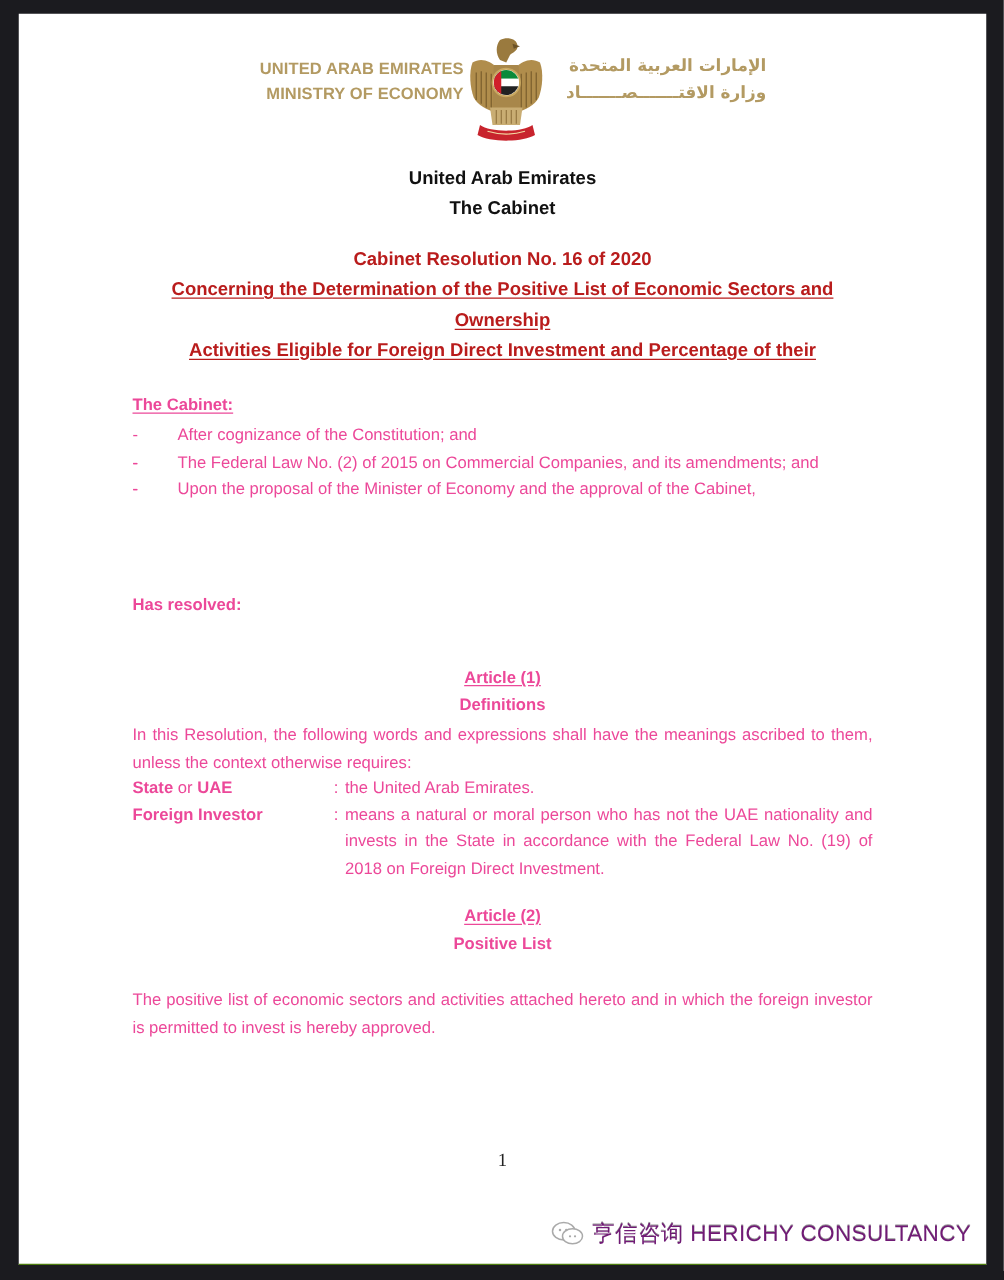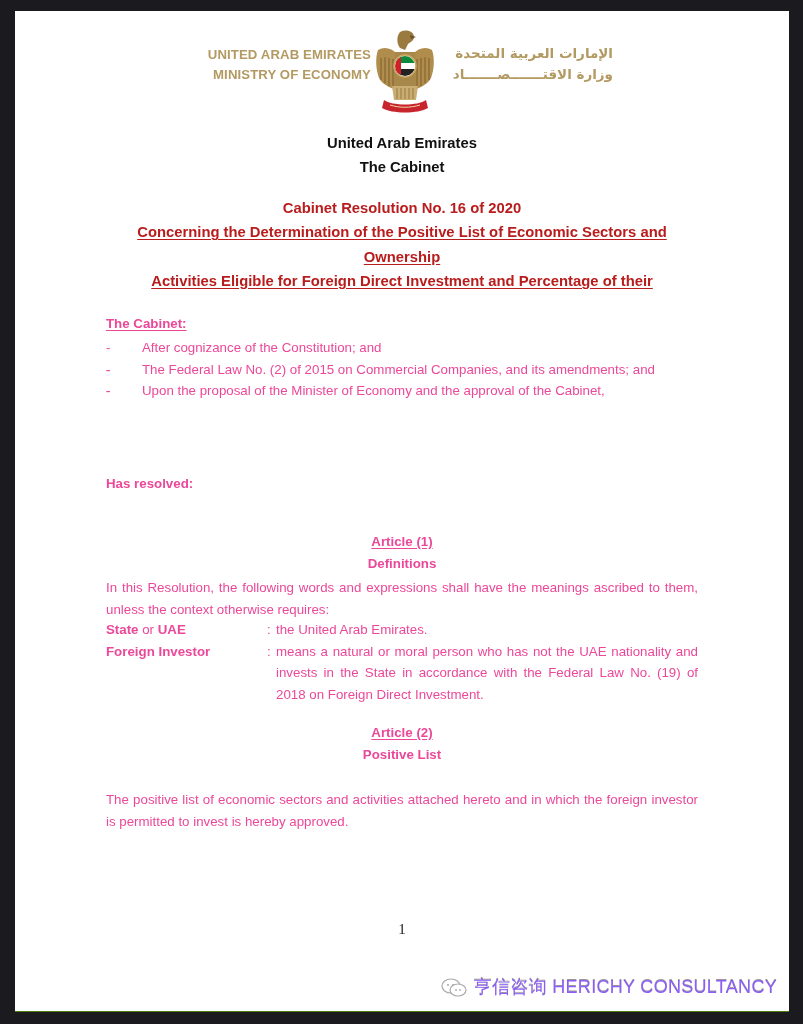--- a/index.html
+++ b/index.html
@@ -39,23 +39,23 @@
   .list li { position: relative; padding-left: 36px; line-height: 21.5px; text-align: justify; }
   .list li .dash { position: absolute; left: 0; top: 0; }
   .para { position: absolute; left: 91px; width: 592px; text-align: justify; line-height: 21.5px; }
   .defs { position: absolute; left: 91px; top: 608px; width: 592px; }
   .def-row { display: flex; line-height: 21.5px; }
   .def-term { width: 161px; flex-shrink: 0; }
   .def-colon { width: 9px; flex-shrink: 0; }
   .def-text { flex: 1; text-align: justify; }
   .pgnum { position: absolute; left: 0; width: 774px; top: 910px; text-align: center;
     font-family: "Liberation Serif", serif; font-size: 15px; color: #222; }
-  .wm { position: absolute; right: 12px; top: 964px; color: #8b5cf6;
+  .wm { position: absolute; right: 12px; top: 964px; color: #701a75;
     font-size: 18px; letter-spacing: 0.3px;
-    text-shadow: 0 1px 0 #fff, 0 -1px 0 #999; display: flex; align-items: flex-end; gap: 6px;}
+    text-shadow: 0 1px 0 #fff, 0 -1px 0 #999; display: flex; align-items: center; gap: 6px;}
   .wm svg { width: 28px; height: 22px; }
 </style>
 </head>
 <body>
 
 <div class="page">
 
   <div class="hdr-en">
     <div>UNITED ARAB EMIRATES</div>
     <div>MINISTRY OF ECONOMY</div>

